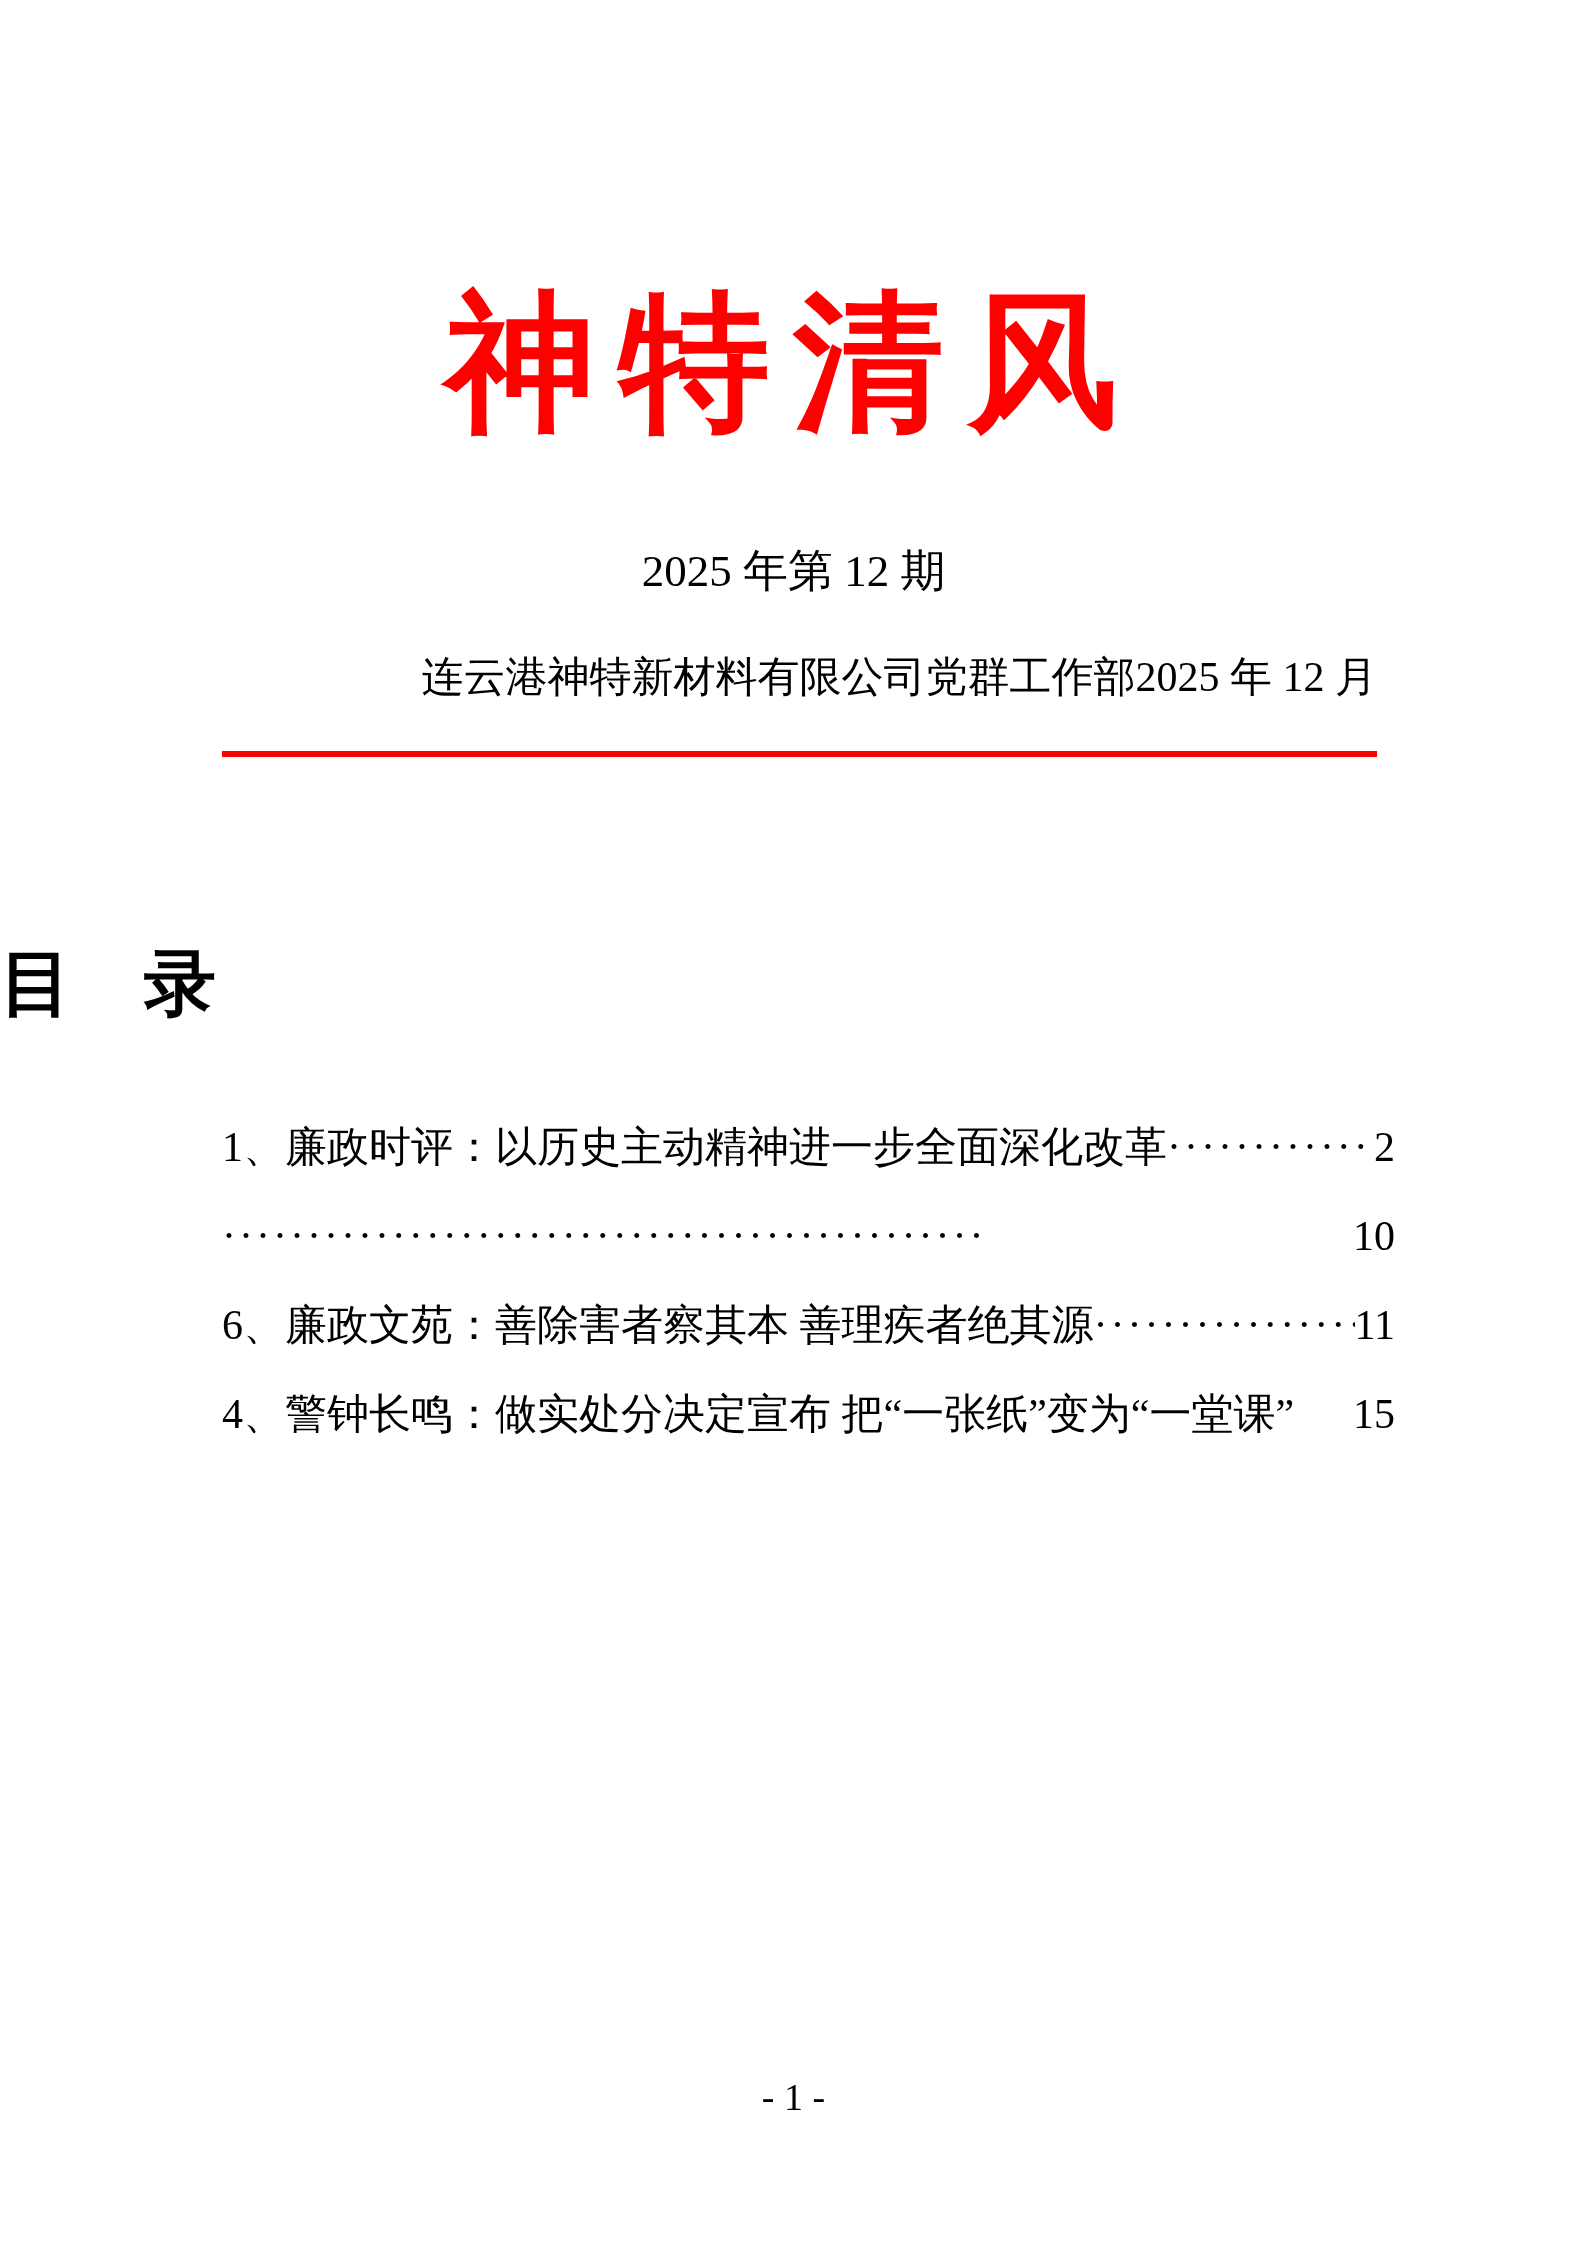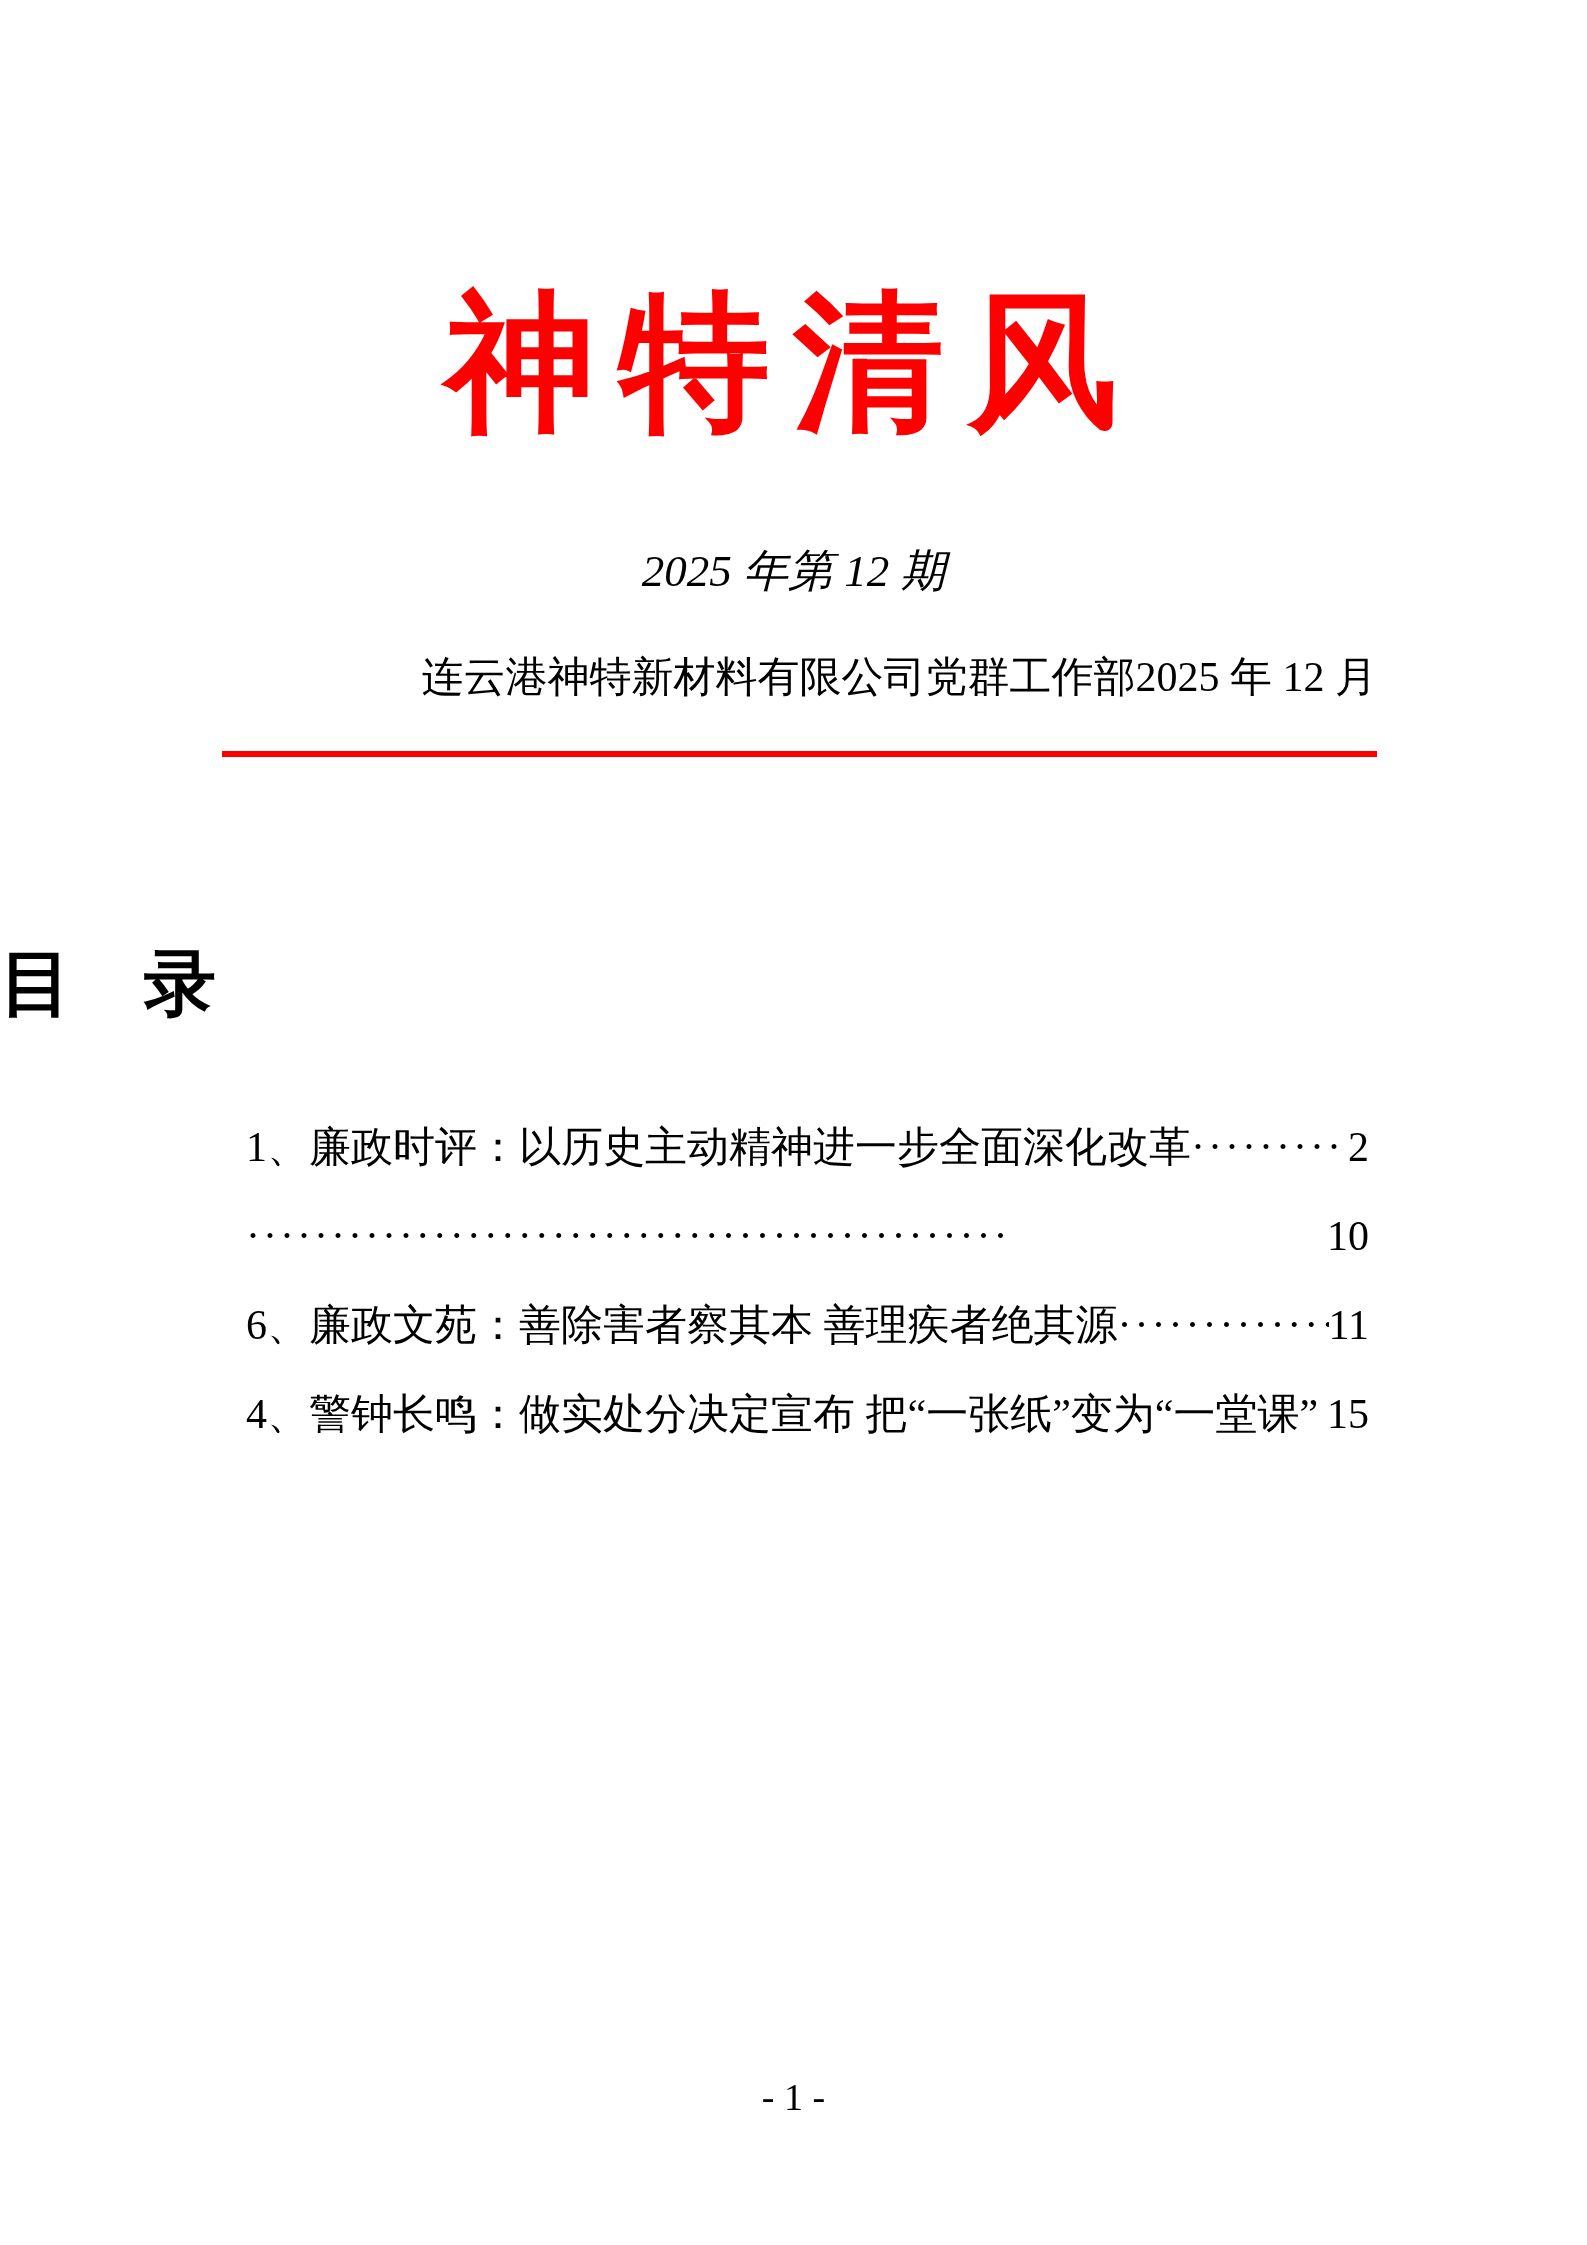--- a/index.html
+++ b/index.html
@@ -31,21 +31,20 @@
   }
   .issue-line {
     position: absolute;
     top: 549px;
     left: 0;
     right: 0;
     text-align: center;
     font-size: 45px;
     line-height: 1;
     white-space: pre;
-    font-style: italic;
   }
   .info-row {
     position: absolute;
     top: 656px;
     left: 222px;
     right: 210px;
     display: flex;
     justify-content: flex-end;
     align-items: baseline;
     font-size: 42px;
@@ -67,22 +66,21 @@
     right: 0;
     font-size: 72px;
     font-weight: bold;
     line-height: 1;
     white-space: pre;
   }
   .toc {
     position: absolute;
     top: 1103px;
     left: 222px;
-    right: 218px;
-    margin-left: 24px;
+    right: 192px;
   }
   .toc-line {
     display: flex;
     align-items: baseline;
     font-size: 42px;
     line-height: 89px;
     height: 89px;
     overflow: hidden;
   }
   .toc-text {

